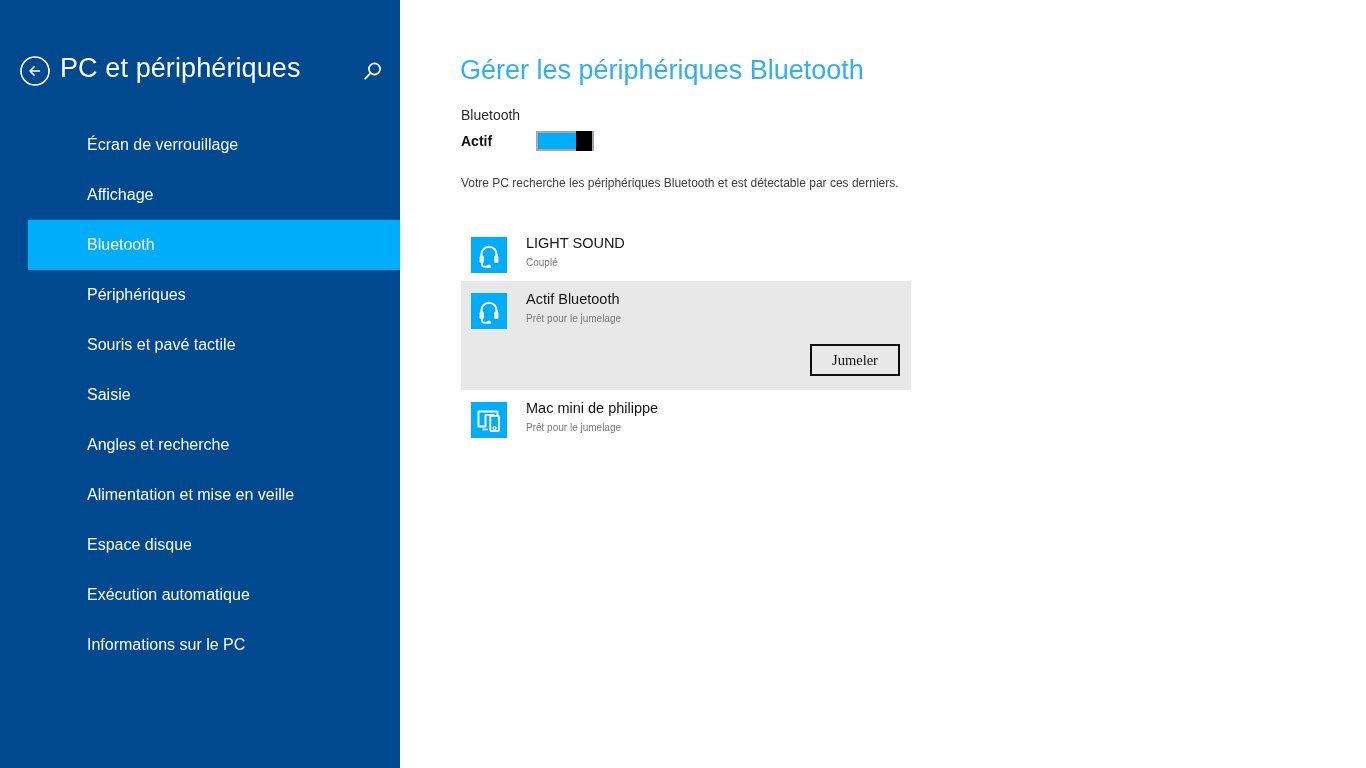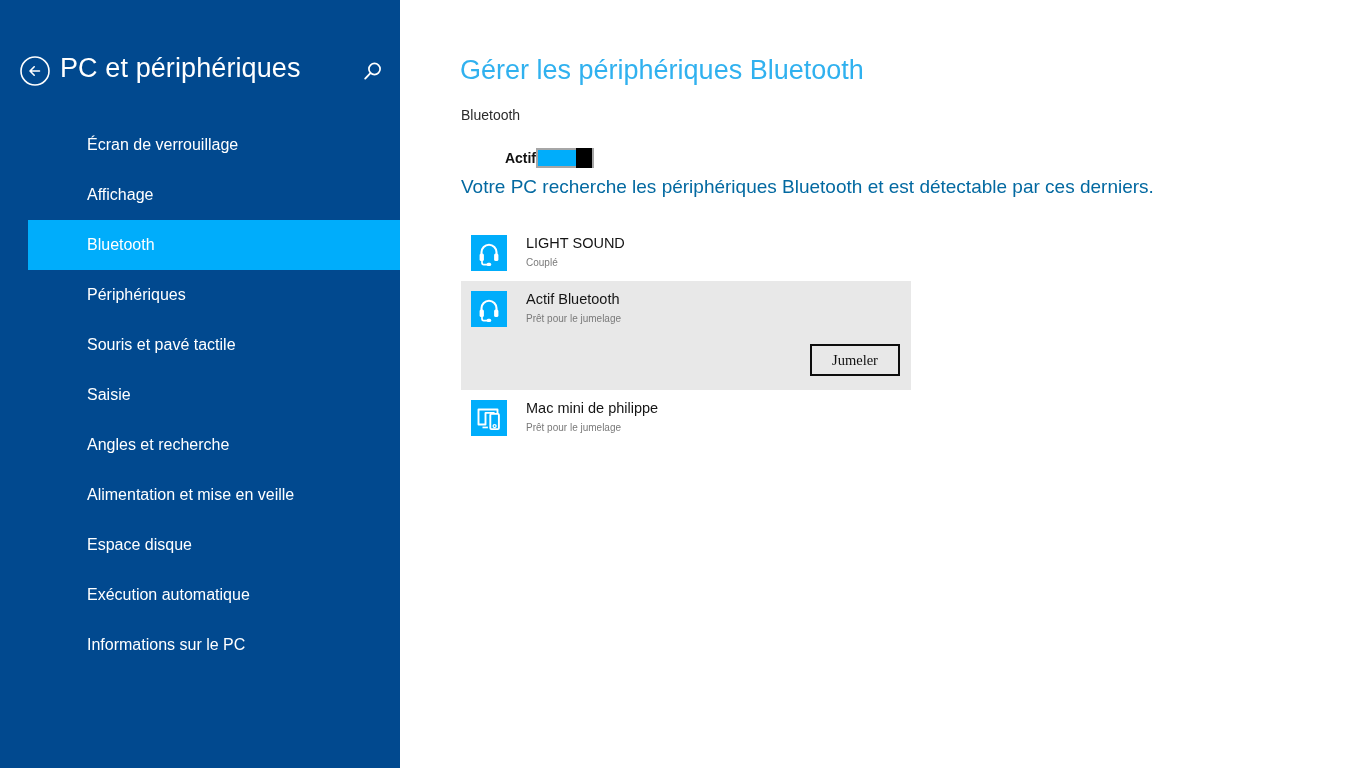--- a/index.html
+++ b/index.html
@@ -59,22 +59,22 @@
   .content-title {
     position:absolute; left:60px; top:55px;
     font-size:27px; font-weight:300;
     color:#30b1ef; white-space:nowrap;
   }
   .bt-label {
     position:absolute; left:61px; top:107px;
     font-size:14px; color:#2b2b2b;
   }
   .toggle-row {
-    position:absolute; left:61px; top:148px;
-    display:flex; align-items:center;text-align:right;
+    position:absolute; left:61px; top:131px;
+    display:flex; align-items:center;
   }
   .toggle-state {
     font-size:14px; font-weight:bold; color:#111111;
     width:75px;
   }
   .toggle-switch {
     position:relative;
     width:58px; height:20px;
     border:2px solid #a6a6a6;
     background:#ffffff;
@@ -83,33 +83,33 @@
   .toggle-switch .fill {
     position:absolute; left:0; top:0;
     width:38px; height:16px; background:#00adfb;
   }
   .toggle-switch .thumb {
     position:absolute; left:38px; top:-2px;
     width:16px; height:20px; background:#000000;
   }
   .hint-text {
     position:absolute; left:61px; top:176px;
-    font-size:19px; color:#0369a1; white-space:nowrap;
+    font-size:12px; color:#404040; white-space:nowrap;
   }
 
   
   .device-list { position:absolute; left:61px; top:225px; width:450px; }
   .device-row {
     position:relative;
     width:450px;
     padding:8px 0 8px 10px;
     cursor:pointer;
   }
   .device-row.selected { background:#e8e8e8; }
-  .device-main { display:flex; align-items:center; }
+  .device-main { display:flex; align-items:flex-end; }
   .device-icon {
     width:36px; height:36px; flex:none;
     background:#00adfb; position:relative;
   }
   .device-text { margin-left:19px; padding-top:1px; }
   .device-name {
     font-size:14.5px; color:#151515; line-height:19px; white-space:nowrap;
   }
   .device-status {
     font-size:10px; color:#7a7a7a; line-height:20px; white-space:nowrap;

